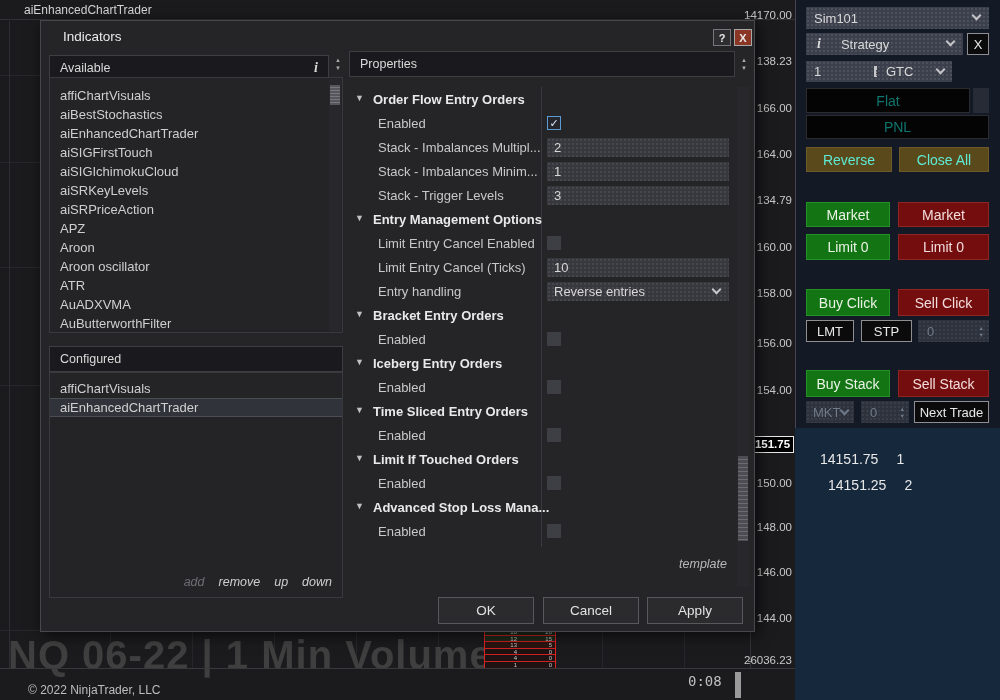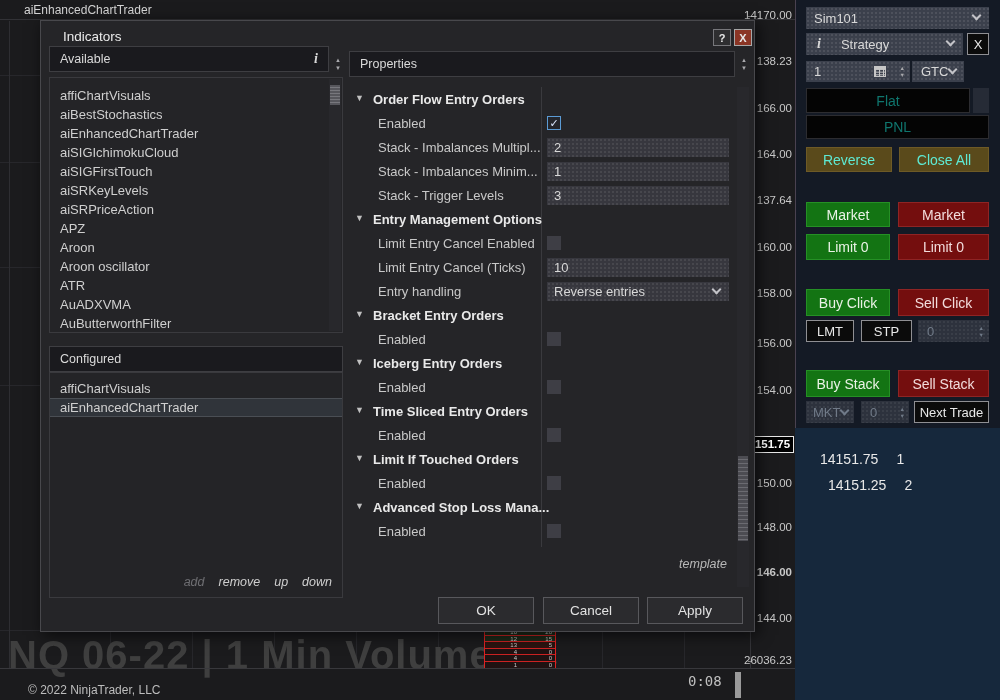--- a/index.html
+++ b/index.html
@@ -60,21 +60,21 @@
   #close-button { left:693px; background:#8b3525; border:1px solid #a8a8a8; }
 
   .panel-header {
     background:#1a1a1e; border:1px solid #3e3e42;
     font-size:12.5px; color:#dadada; line-height:24px; padding-left:10px;
   }
   .arrows-col { width:14px; height:26px; display:flex; flex-direction:column; align-items:center; justify-content:center; gap:2px; }
   .tri { font-size:6px; color:#a9a9ad; line-height:6px; }
   .info-glyph { font-family:"Liberation Serif", serif; font-style:italic; font-weight:bold; font-size:14px; color:#d8d8d8; }
 
-  #available-header { left:8px; top:25px; width:280px; height:26px; display:flex; justify-content:space-between; align-items:center; padding-right:10px; }
+  #available-header { left:8px; top:34px; width:280px; height:26px; display:flex; justify-content:space-between; align-items:center; padding-right:10px; }
   #available-arrows { left:290px; top:30px; }
   #available-list { left:8px; top:56px; width:294px; height:256px; background:#242427; border:1px solid #3a3a3e; overflow:hidden; }
   .list-item { height:19px; line-height:19px; padding-left:10px; font-size:13px; color:#cfcfcf; white-space:nowrap; }
   .list-item.selected { background:#30343a; border-top:1px solid #4a4e54; border-bottom:1px solid #4a4e54; line-height:17px; }
   #available-scroll-track { position:absolute; right:1px; top:1px; width:12px; height:252px; background:#28282c; }
   #available-scroll-thumb {
     position:absolute; right:1px; top:6px; width:10px; height:20px; background:#56565c;
     background-image:repeating-linear-gradient(#56565c 0 2px, #77777d 2px 3px);
   }
 
@@ -210,35 +210,35 @@
 <div id="price-axis">
     <div class="abs price-tick" style="top:16px;"></div>
     <div class="abs price-label" style="top:9px;">14170.00</div>
     <div class="abs price-tick" style="top:62px;"></div>
     <div class="abs price-label" style="top:55px;">138.23</div>
     <div class="abs price-tick" style="top:109px;"></div>
     <div class="abs price-label" style="top:102px;">166.00</div>
     <div class="abs price-tick" style="top:155px;"></div>
     <div class="abs price-label" style="top:148px;">164.00</div>
     <div class="abs price-tick" style="top:201px;"></div>
-    <div class="abs price-label" style="top:194px;">137.64</div>
+    <div class="abs price-label" style="top:194px;">134.79</div>
     <div class="abs price-tick" style="top:248px;"></div>
     <div class="abs price-label" style="top:241px;">160.00</div>
     <div class="abs price-tick" style="top:294px;"></div>
     <div class="abs price-label" style="top:287px;">158.00</div>
     <div class="abs price-tick" style="top:344px;"></div>
     <div class="abs price-label" style="top:337px;">156.00</div>
     <div class="abs price-tick" style="top:391px;"></div>
     <div class="abs price-label" style="top:384px;">154.00</div>
     <div class="abs price-tick" style="top:484px;"></div>
     <div class="abs price-label" style="top:477px;">150.00</div>
     <div class="abs price-tick" style="top:528px;"></div>
     <div class="abs price-label" style="top:521px;">148.00</div>
     <div class="abs price-tick" style="top:573px;"></div>
-    <div class="abs price-label" style="top:566px;font-weight:bold;">146.00</div>
+    <div class="abs price-label" style="top:566px;">146.00</div>
     <div class="abs price-tick" style="top:619px;"></div>
     <div class="abs price-label" style="top:612px;">144.00</div>
     <div class="abs price-tick" style="top:661px;"></div>
     <div class="abs price-label" style="top:654px;">26036.23</div>
   </div>
 <div class="abs" id="current-price-box">151.75</div>
 
 <div class="abs" id="dialog">
   <div class="abs" id="dialog-titlebar">
     <div class="abs" id="dialog-title">Indicators</div>
@@ -252,22 +252,22 @@
   </div>
   <div class="abs arrows-col" id="available-arrows">
     <span class="tri">▲</span>
     <span class="tri">▼</span>
   </div>
   <div class="abs" id="available-list">
     <div id="available-items" style="padding-top: 8px;">
         <div class="list-item">affiChartVisuals</div>
         <div class="list-item">aiBestStochastics</div>
         <div class="list-item">aiEnhancedChartTrader</div>
+        <div class="list-item">aiSIGFirstTouch</div>
         <div class="list-item">aiSIGIchimokuCloud</div>
-        <div class="list-item">aiSIGFirstTouch</div>
         <div class="list-item">aiSRKeyLevels</div>
         <div class="list-item">aiSRPriceAction</div>
         <div class="list-item">APZ</div>
         <div class="list-item">Aroon</div>
         <div class="list-item">Aroon oscillator</div>
         <div class="list-item">ATR</div>
         <div class="list-item">AuADXVMA</div>
         <div class="list-item">AuButterworthFilter</div>
       </div>
     <div id="available-scroll-track">
@@ -410,21 +410,21 @@
 <div class="tp tp-btn outline-btn" style="left:967px; top:33px; width:22px; height:22px;">X</div>
 
 <div class="tp tp-field" style="left:806px; top:61px; width:104px; height:21px;">
   <span style="padding-left:8px;">1</span>
   <span class="calc-icon" style="position:absolute; right:24px; top:5px;"></span>
   <span class="spin" style="position:absolute; right:5px; top:4px;">
     <span class="tri">▲</span>
     <span class="tri">▼</span>
   </span>
 </div>
-<div class="tp tp-field" style="left:912px; top:61px; width:52px; height:21px;">
+<div class="tp tp-field" style="left:877px; top:61px; width:75px; height:21px;">
   <span style="padding-left:9px;">GTC</span>
   <span class="chev" style="position:absolute; right:8px; top:5px;"></span>
 </div>
 
 <div class="tp tp-btn black-btn" style="left:806px; top:88px; width:164px; height:25px;">Flat</div>
 <div class="tp" style="left:973px; top:88px; width:16px; height:25px; background:#262b36;"></div>
 <div class="tp tp-btn black-btn" style="left:806px; top:115px; width:183px; height:24px;">PNL</div>
 
 <div class="tp tp-btn warn-btn" style="left:806px; top:147px; width:86px; height:25px;">Reverse</div>
 <div class="tp tp-btn warn-btn" style="left:899px; top:147px; width:90px; height:25px;">Close All</div>

